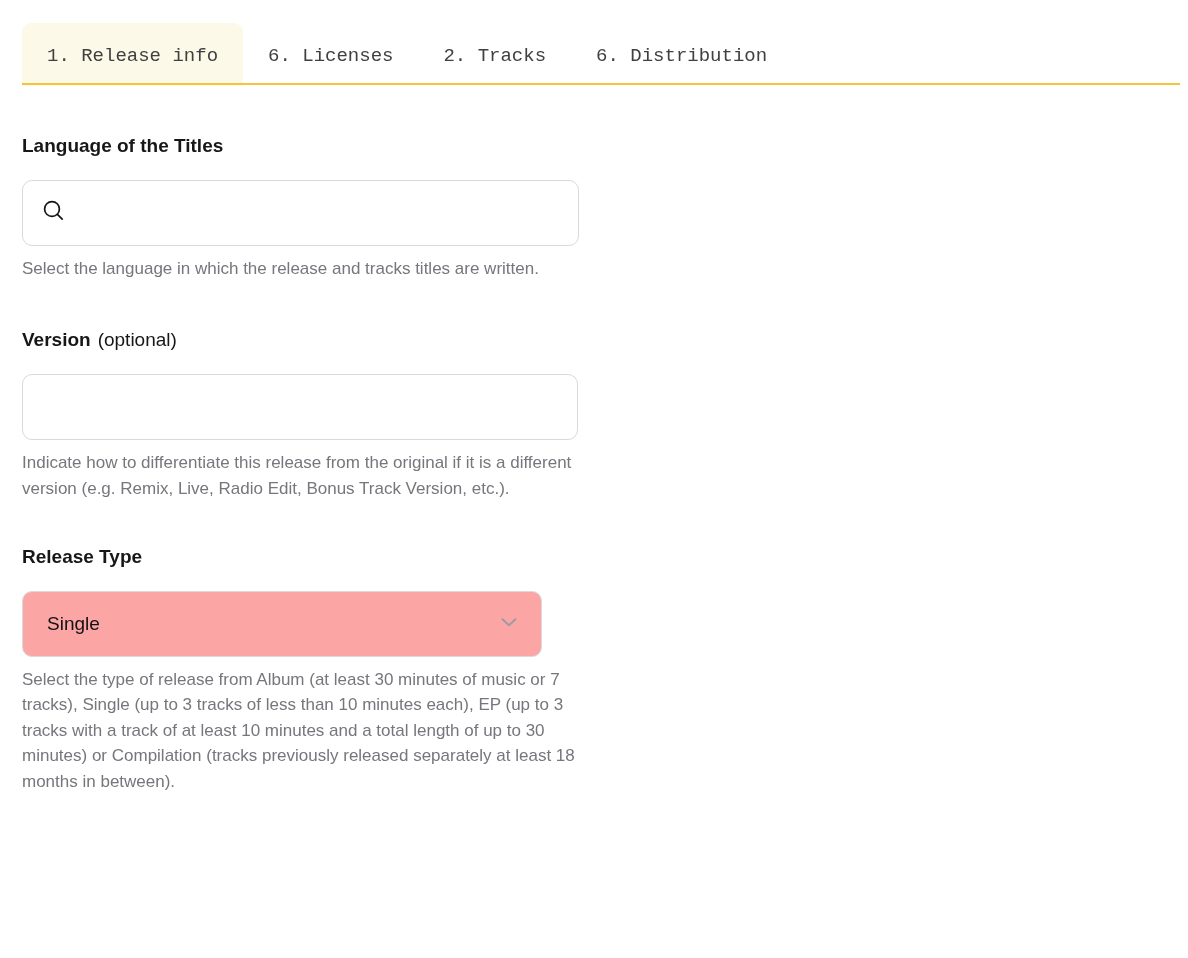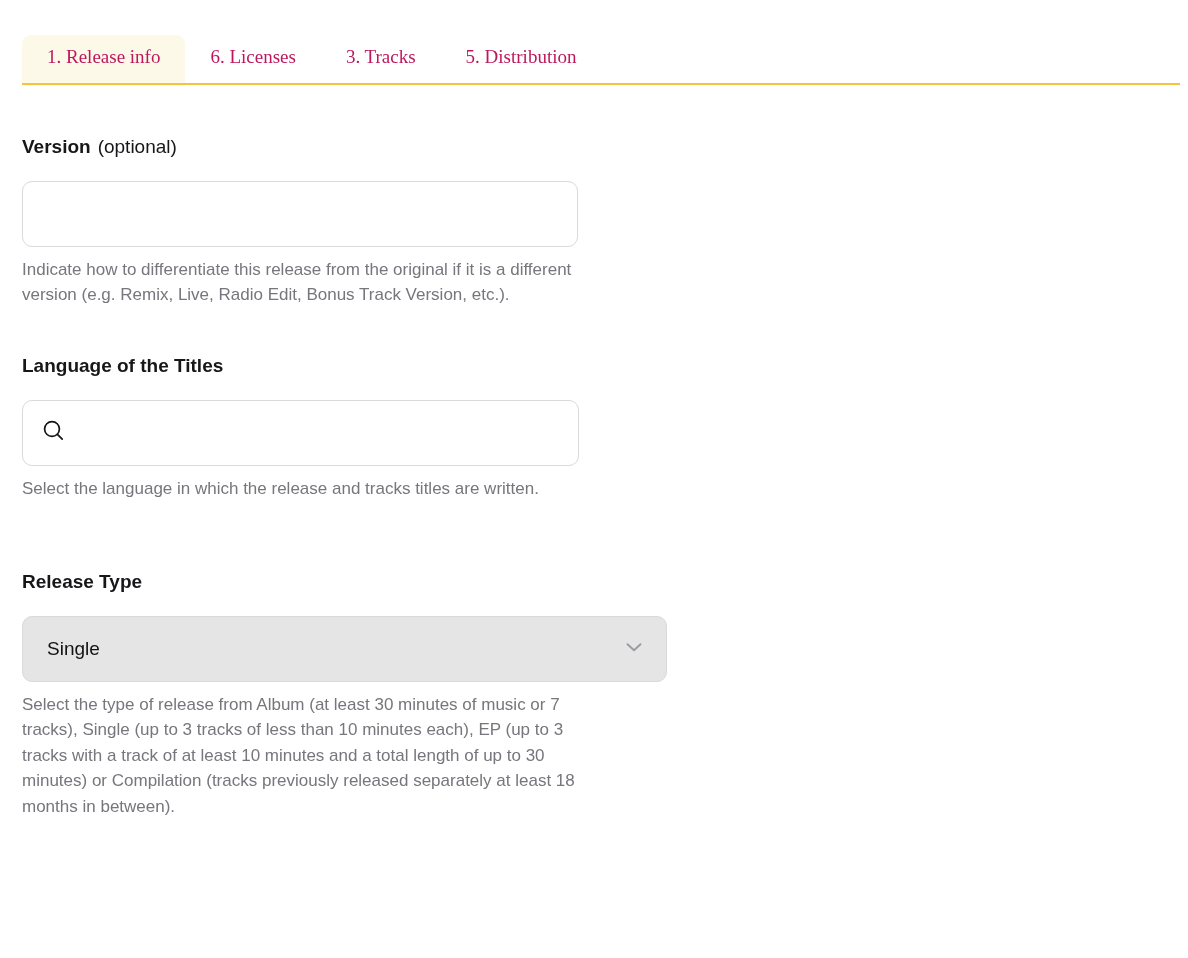--- a/index.html
+++ b/index.html
@@ -25,29 +25,29 @@
   }
   .tabs {
     display: flex;
     align-items: flex-end;
     height: 100%;
     gap: 0;
   }
   .tab {
     font-size: 19px;
     line-height: 1;
-    color: #be185d;
-    padding: 12px 25px 20px 25px;
+    color: #404040;
+    padding: 24px 25px 20px 25px;
     margin-bottom: 2px;
     background: transparent;
     border: 0;
     border-radius: 9px 9px 0 0;
     cursor: pointer;
     white-space: nowrap;
-    font-family: Liberation Serif, serif;
+    font-family: Liberation Mono, monospace;
   }
   .tab.active {
     background: #fdf9e9;
   }
   .tab-underline {
     position: absolute;
     left: 22px;
     right: 8px;
     bottom: 3px;
     height: 2px;
@@ -120,77 +120,77 @@
     font-size: 19px;
     font-family: "Liberation Sans", sans-serif;
     color: #1d1d1f;
     background: transparent;
     height: 100%;
   }
   .search-input::placeholder { color: #a6a6ad; }
 
   .select-box {
     margin-top: 22px;
-    width: 645px;
+    width: 520px;
     height: 66px;
     border: 1px solid #d9d9de;
     border-radius: 10px;
-    background: #e5e5e5;
+    background: #fca5a5;
     display: flex;
     align-items: center;
     justify-content: space-between;
     padding: 0 20px 0 24px;
     cursor: pointer;
   }
   .select-value {
     font-size: 19px;
     color: #121214;
   }
 
   .sec-version  { margin-top: 48px; }
   .sec-language { margin-top: 47px; }
-  .sec-type     { margin-top: 70px; }
+  .sec-type     { margin-top: 45px; }
 </style>
 </head>
 <body>
 
 <div class="tabbar">
   <div class="tabs">
     <button class="tab active">1. Release info</button>
     <button class="tab">6. Licenses</button>
-    <button class="tab">3. Tracks</button>
-    <button class="tab">5. Distribution</button>
+    <button class="tab">2. Tracks</button>
+    <button class="tab">6. Distribution</button>
   </div>
   <div class="tab-underline"></div>
 </div>
 
 <div class="content">
-
-  <div class="field sec-version">
-    <div class="field-label">
-      <span>Version</span><span class="optional">(optional)</span>
-    </div>
-    <input class="input-box" type="text" placeholder="" style="">
-    <p class="field-help">Indicate how to differentiate this release from the original if it is a different version (e.g. Remix, Live, Radio Edit, Bonus Track Version, etc.).</p>
-  </div>
 
   <div class="field sec-language">
     <div class="field-label">Language of the Titles</div>
     <div class="search-box">
       <span>
         <svg width="26" height="26" viewBox="0 0 26 26" fill="none" aria-hidden="true">
           <circle cx="11" cy="11" r="7.4" stroke="#141417" stroke-width="1.7"></circle>
           <line x1="16.4" y1="16.4" x2="21.2" y2="21.2" stroke="#141417" stroke-width="1.7" stroke-linecap="round"></line>
         </svg>
       </span>
       <input class="search-input" type="text" placeholder="" style="">
     </div>
     <p class="field-help">Select the language in which the release and tracks titles are written.</p>
   </div>
 
+  <div class="field sec-version">
+    <div class="field-label">
+      <span>Version</span><span class="optional">(optional)</span>
+    </div>
+    <input class="input-box" type="text" placeholder="" style="">
+    <p class="field-help">Indicate how to differentiate this release from the original if it is a different version (e.g. Remix, Live, Radio Edit, Bonus Track Version, etc.).</p>
+  </div>
+
   <div class="field sec-type">
     <div class="field-label">Release Type</div>
     <div class="select-box">
       <span class="select-value">Single</span>
       <span>
         <svg width="24" height="24" viewBox="0 0 24 24" fill="none" aria-hidden="true">
           <path d="M5.5 9.2 L12 15.2 L18.5 9.2" stroke="#9b9ba1" stroke-width="1.9" stroke-linecap="round" stroke-linejoin="round"></path>
         </svg>
       </span>
     </div>

